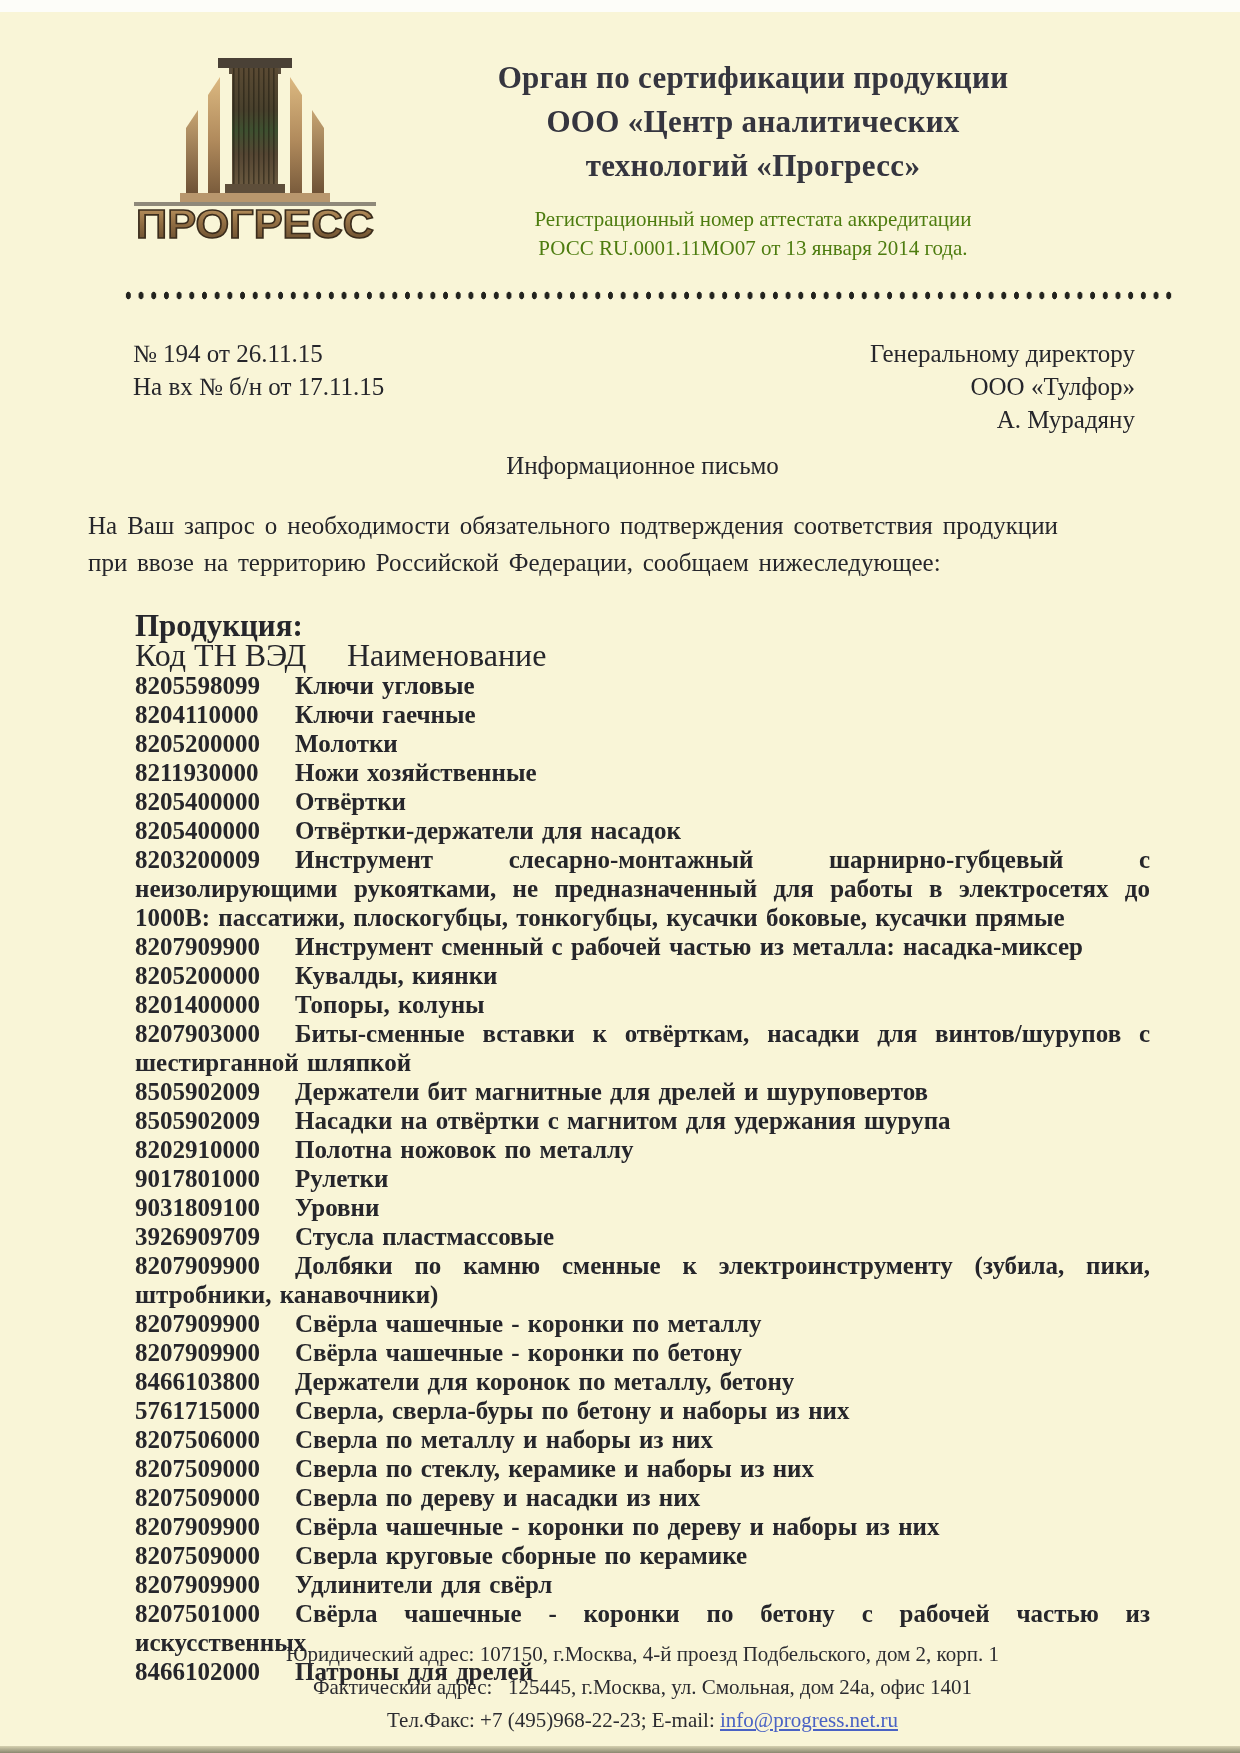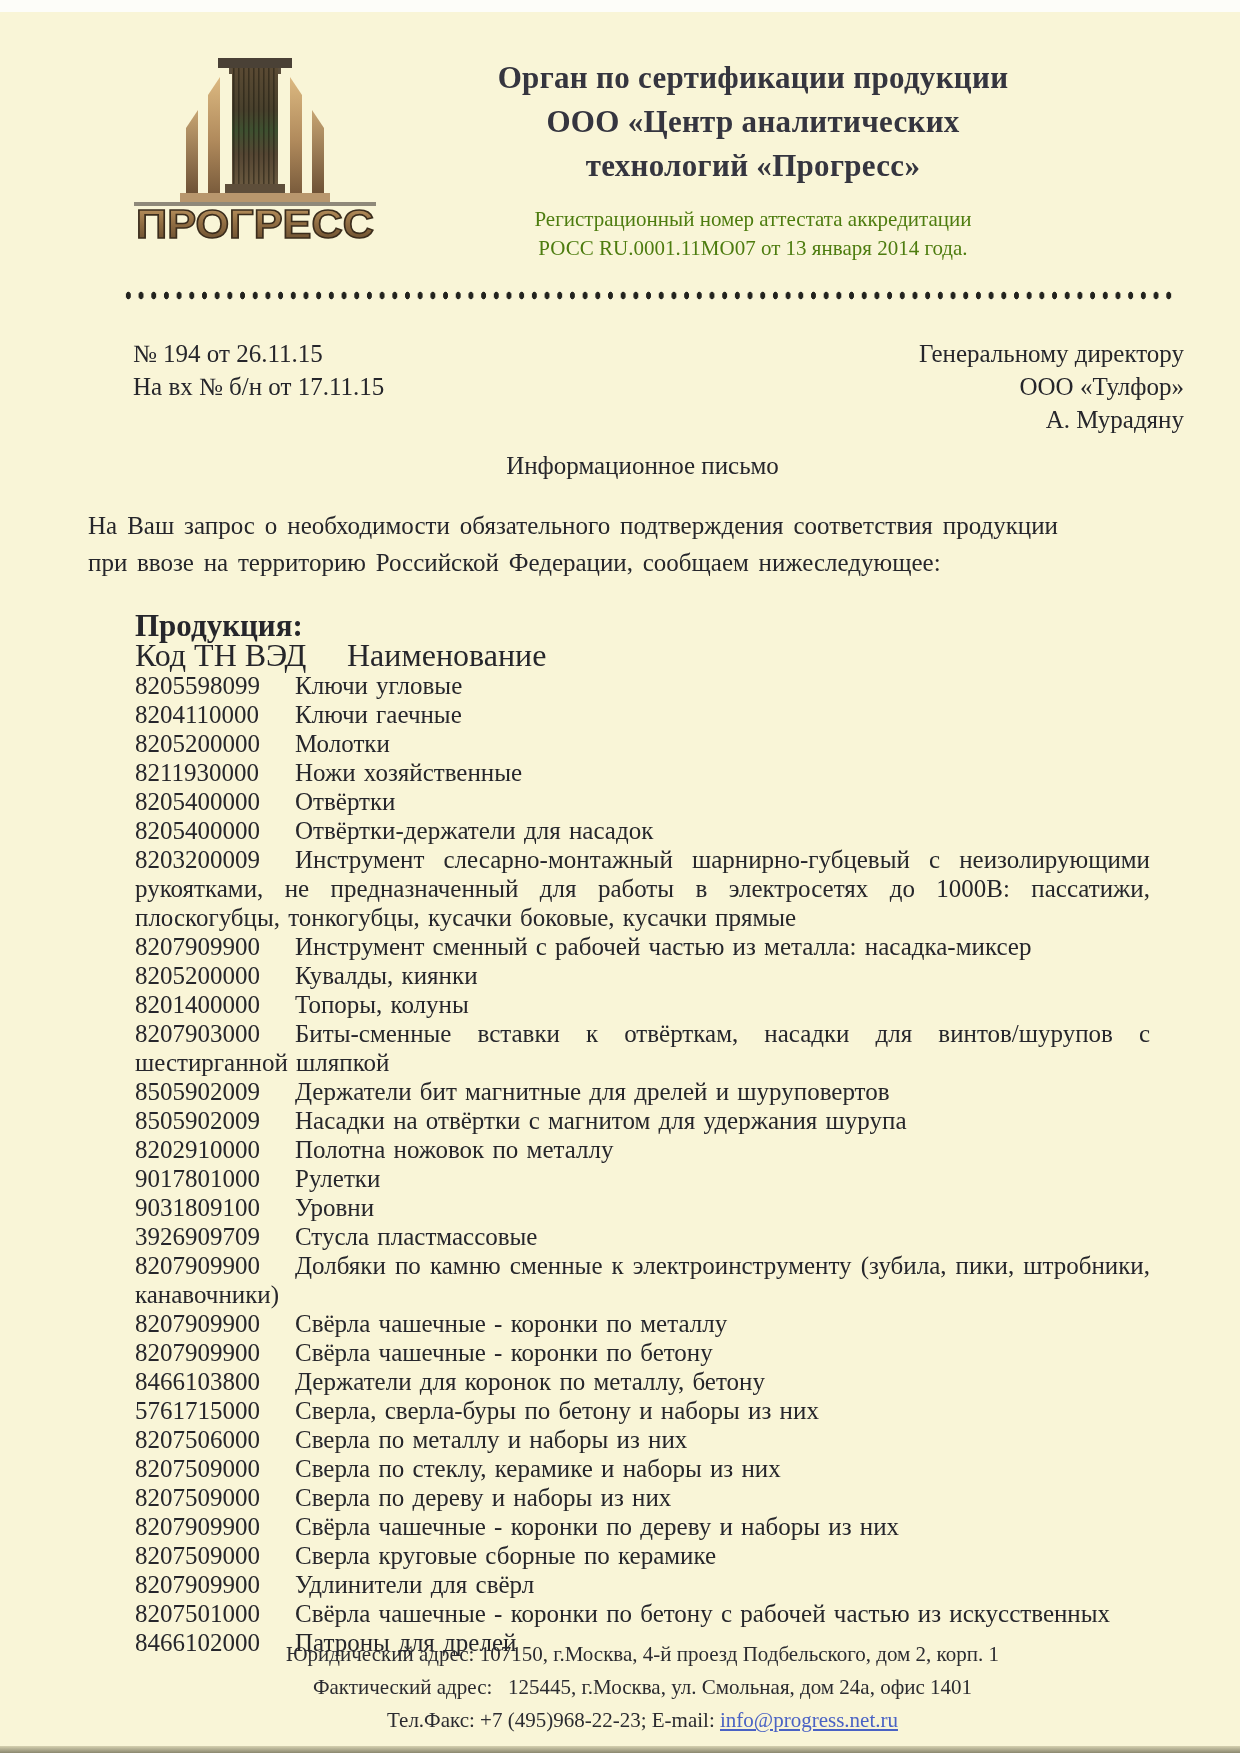--- a/index.html
+++ b/index.html
@@ -40,21 +40,21 @@
   .dots {
     margin:27px 62px 0 122px; height:11px;
     background-image: radial-gradient(ellipse 2.7px 4.2px at 50% 50%, #23231e 82%, rgba(0,0,0,0) 100%);
     background-size:12.7px 11px;
     background-repeat:repeat-x;
   }
 
   
   .ref-row {
     display:flex; justify-content:space-between;
-    margin:36px 56px 0 133px;
+    margin:36px 105px 0 133px;
     font-size:25px; line-height:33px;
   }
   .ref-right { text-align:right; }
 
   
   .subject {
     margin:16px 0 0 135px; width:1015px;
     text-align:center; font-size:25px;
   }
   .intro {
@@ -68,21 +68,21 @@
     margin:30px 0 0 135px; font-size:31px; font-weight:bold; line-height:29px;
   }
   .col-head {
     margin:0 16px 0 135px; font-size:32px; line-height:31px;
   }
   .col-code { display:inline-block; width:212px; }
   .product-list {
     margin:0 0 0 135px; width:1015px;
     font-size:25px; line-height:29px;
   }
-  .row { text-align:justify; word-spacing:2px; }
+  .row { text-align:justify; word-spacing:2px;font-weight:bold; }
   .code { display:inline-block; width:160px; word-spacing:0; }
 
   
   .footer {
     position:absolute; top:1638px; left:135px; width:1015px;
     text-align:center; font-size:21px; line-height:33px; color:#2b2b30;
   }
   .prewrap { white-space:pre-wrap; }
   .email { color:#4a62c4; text-decoration:underline; cursor:pointer; }
 </style>
@@ -265,21 +265,21 @@
 
       <div class="row">
         <span class="code">8207506000</span><span>Сверла по металлу и наборы из них</span>
       </div>
 
       <div class="row">
         <span class="code">8207509000</span><span>Сверла по стеклу, керамике и наборы из них</span>
       </div>
 
       <div class="row">
-        <span class="code">8207509000</span><span>Сверла по дереву и наборы из них</span>
+        <span class="code">8207509000</span><span>Сверла по дереву и насадки из них</span>
       </div>
 
       <div class="row">
         <span class="code">8207909900</span><span>Свёрла чашечные - коронки по дереву и наборы из них</span>
       </div>
 
       <div class="row">
         <span class="code">8207509000</span><span>Сверла круговые сборные по керамике</span>
       </div>
 

